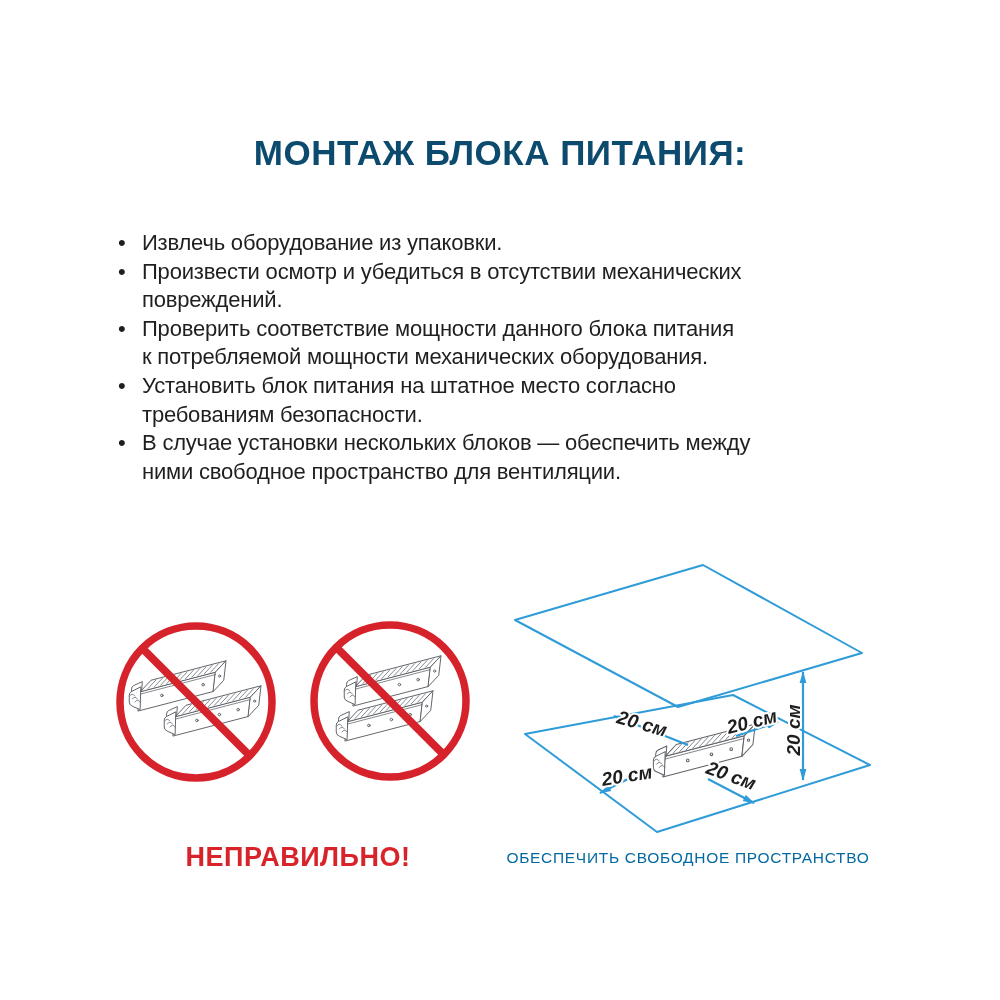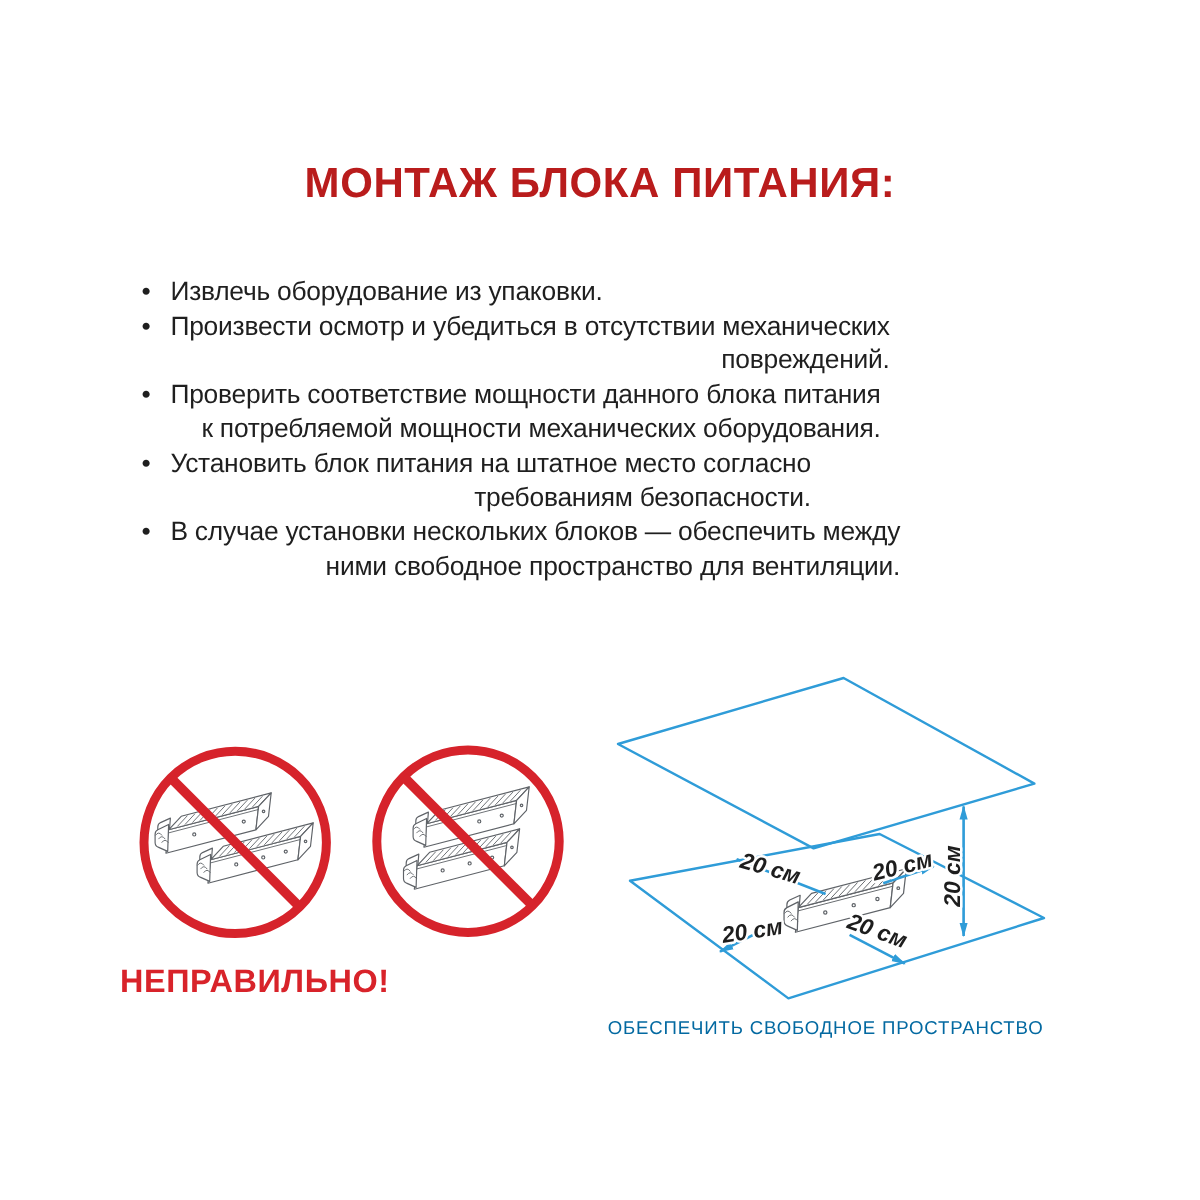--- a/index.html
+++ b/index.html
@@ -3,36 +3,36 @@
 <meta charset="utf-8">
 <style>
   html,body{margin:0;padding:0;background:#fff;}
   .page{
     position:relative;width:1000px;height:1000px;background:#ffffff;
     font-family:"Liberation Sans",sans-serif;overflow:hidden;
   }
   .title{
     position:absolute;left:0;top:133px;width:1000px;margin:0;
     text-align:center;font-size:35px;font-weight:bold;letter-spacing:.5px;
-    color:#b91c1c;
+    color:#0c4a6e;
   }
   .instructions{
     position:absolute;left:118px;top:229px;width:762px;margin:0;padding:0;
     list-style:none;font-size:22px;line-height:28.6px;color:#1f1f1f;
     letter-spacing:-0.2px;
   }
   .instructions li{display:flex;margin:0;}
   .instructions .marker{flex:0 0 24px;}
-  .instructions .txt{white-space:pre-line;text-align:right;}
+  .instructions .txt{white-space:pre-line;}
   .no-icon{position:absolute;}
   .no-icon-1{left:111px;top:617px;}
   .no-icon-2{left:305px;top:616px;}
   .wrong-label{
-    position:absolute;left:100px;top:803px;width:396px;
-    font-size:27px;font-weight:bold;letter-spacing:.5px;
+    position:absolute;left:100px;top:842px;width:396px;
+    text-align:center;font-size:27px;font-weight:bold;letter-spacing:.5px;
     color:#d8232a;
   }
   .diagram{position:absolute;left:488px;top:552px;}
   .caption{
     position:absolute;left:478px;top:847px;width:420px;
     text-align:center;font-size:15.5px;line-height:21px;letter-spacing:.7px;
     color:#0369a1;font-weight:normal;
   }
   .defs-holder{position:absolute;width:0;height:0;left:0;top:0;}
   

